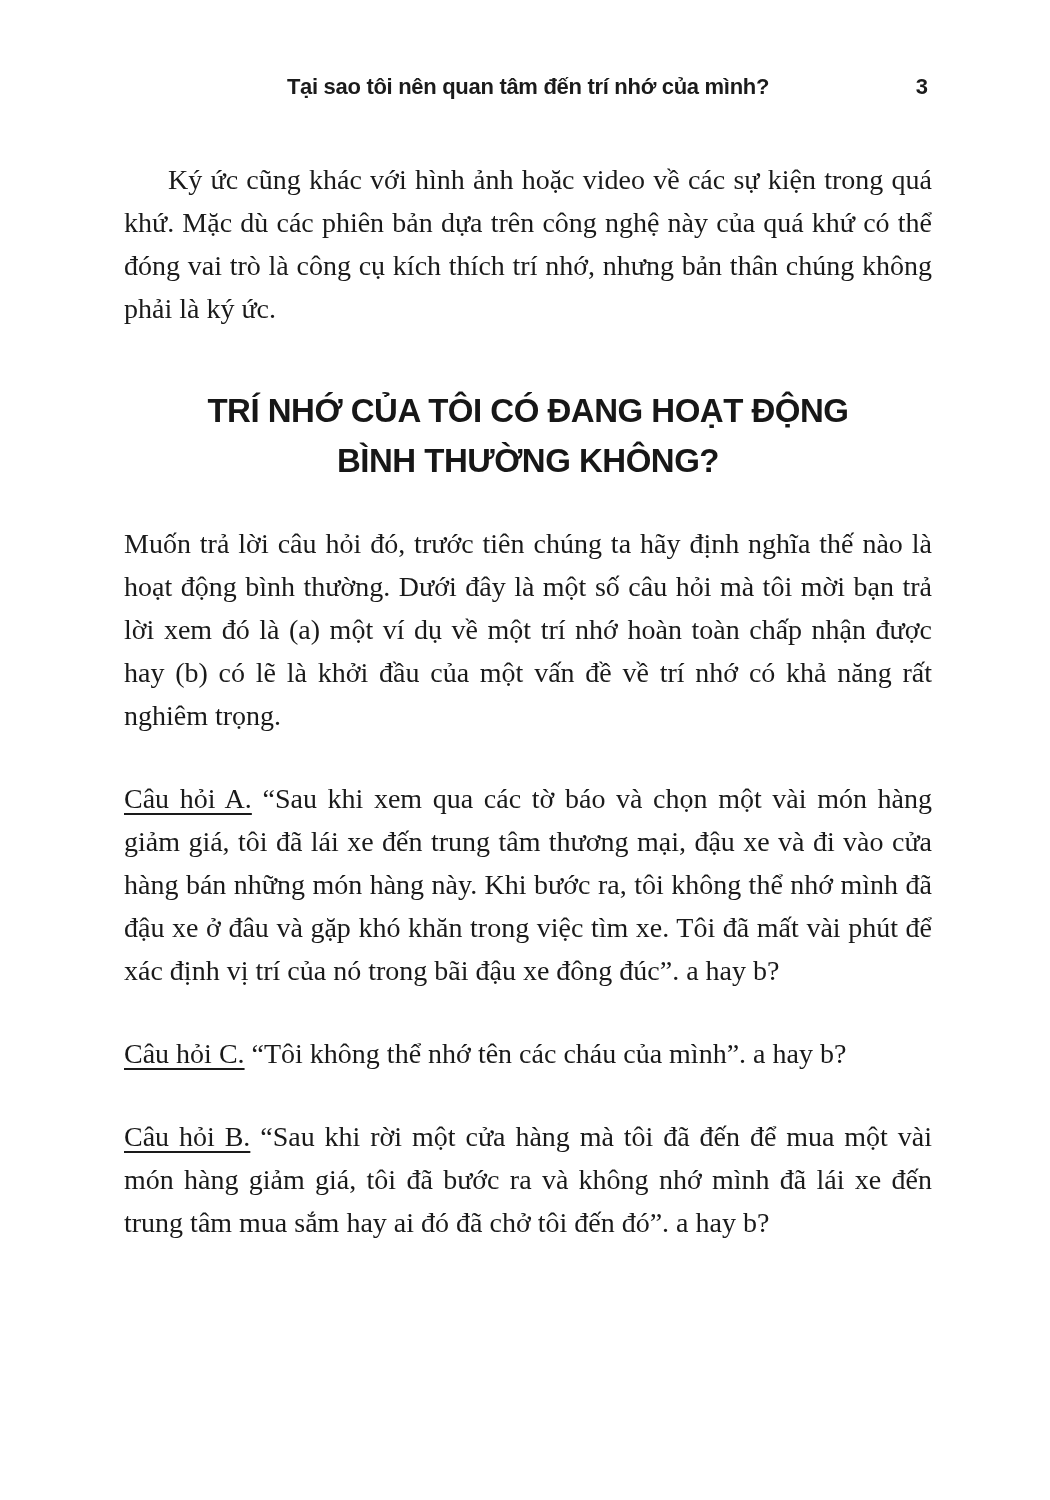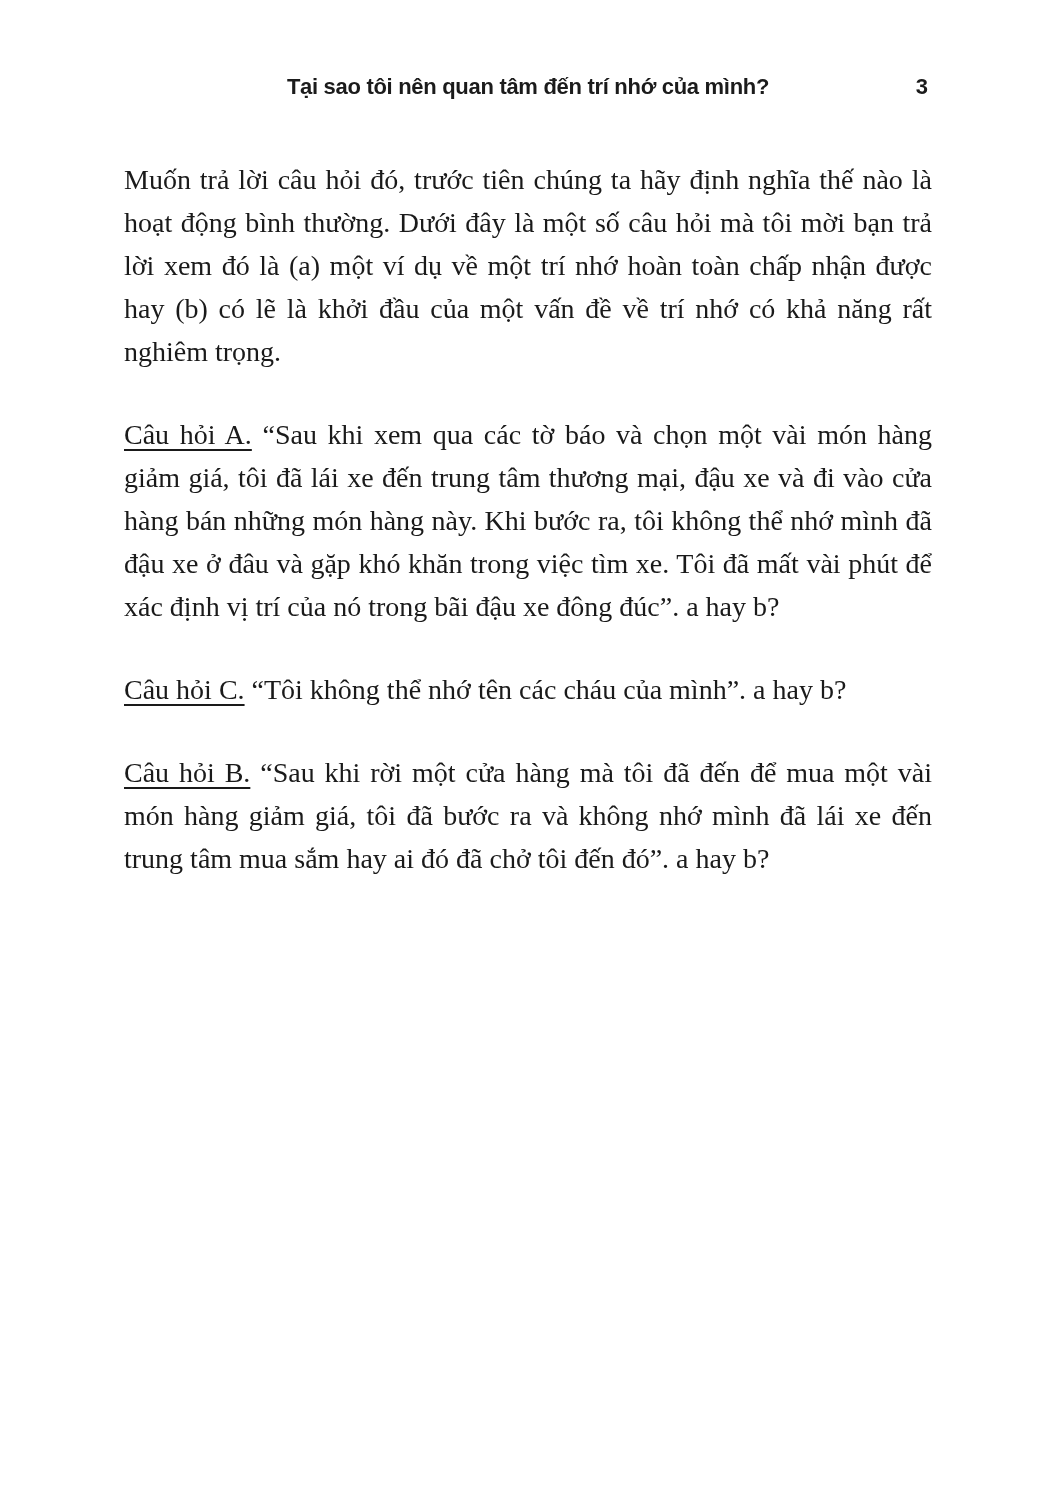--- a/index.html
+++ b/index.html
@@ -76,21 +76,26 @@
 <div class="page">
 
   <div class="running-head">
     <span class="running-title">Tại sao tôi nên quan tâm đến trí nhớ của mình?</span>
     <span class="page-number">3</span>
   </div>
 
   <div class="content">
 
 
+    <p class="body-para indent-first">Ký ức cũng khác với hình ảnh hoặc video về các sự kiện trong quá khứ. Mặc dù các phiên bản dựa trên công nghệ này của quá khứ có thể đóng vai trò là công cụ kích thích trí nhớ, nhưng bản thân chúng không phải là ký ức.</p>
 
+    <div class="section-heading">
+      <span style="display:block">TRÍ NHỚ CỦA TÔI CÓ ĐANG HOẠT ĐỘNG</span>
+      <span style="display:block">BÌNH THƯỜNG KHÔNG?</span>
+    </div>
 
     <p class="body-para">Muốn trả lời câu hỏi đó, trước tiên chúng ta hãy định nghĩa thế nào là hoạt động bình thường. Dưới đây là một số câu hỏi mà tôi mời bạn trả lời xem đó là (a) một ví dụ về một trí nhớ hoàn toàn chấp nhận được hay (b) có lẽ là khởi đầu của một vấn đề về trí nhớ có khả năng rất nghiêm trọng.</p>
 
     <p class="body-para qa-para"><span class="qa-label">Câu hỏi A.</span><span> “Sau khi xem qua các tờ báo và chọn một vài món hàng giảm giá, tôi đã lái xe đến trung tâm thương mại, đậu xe và đi vào cửa hàng bán những món hàng này. Khi bước ra, tôi không thể nhớ mình đã đậu xe ở đâu và gặp khó khăn trong việc tìm xe. Tôi đã mất vài phút để xác định vị trí của nó trong bãi đậu xe đông đúc”. a hay b?</span></p>
 
     <p class="body-para qa-para"><span class="qa-label">Câu hỏi C.</span><span> “Tôi không thể nhớ tên các cháu của mình”. a hay b?</span></p>
 
     <p class="body-para qa-para"><span class="qa-label">Câu hỏi B.</span><span> “Sau khi rời một cửa hàng mà tôi đã đến để mua một vài món hàng giảm giá, tôi đã bước ra và không nhớ mình đã lái xe đến trung tâm mua sắm hay ai đó đã chở tôi đến đó”. a hay b?</span></p>
 
   </div>

